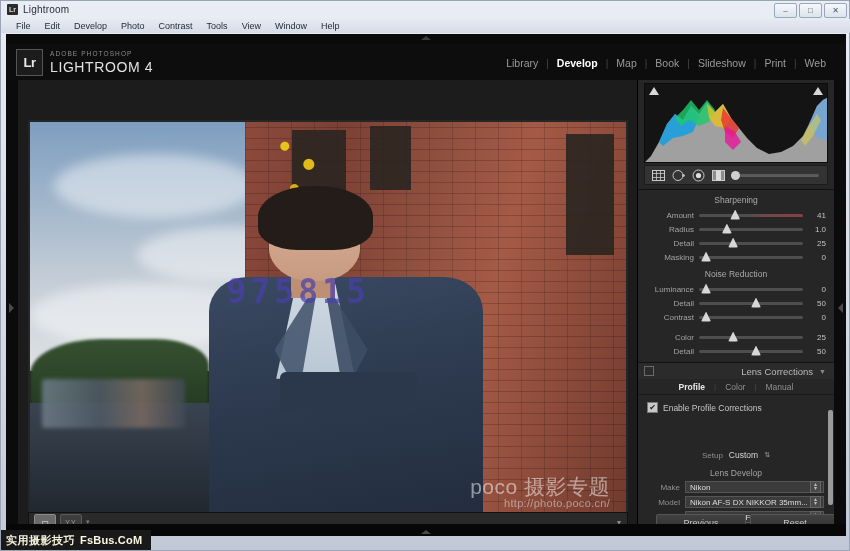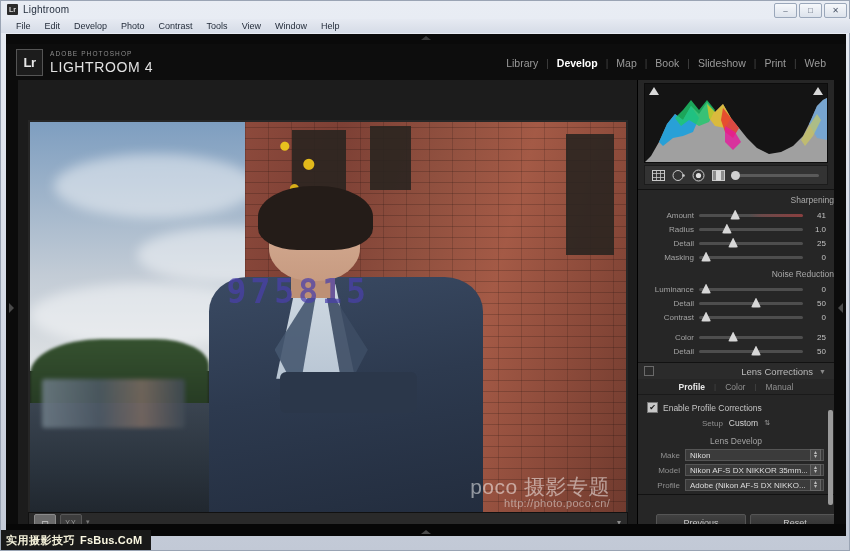--- a/index.html
+++ b/index.html
@@ -260,21 +260,21 @@
 
   .toolstrip{
     margin:2px 6px 4px 6px;height:20px;background:#333;border:1px solid #1c1c1c;
     display:flex;align-items:center;gap:6px;padding-left:6px;box-sizing:border-box;
   }
   .tsic{width:14px;height:13px;display:flex;align-items:center;justify-content:center;color:#c9c9c9;}
   .ts-slider{flex:1;height:3px;background:#5a5a5a;border-radius:2px;margin-right:8px;position:relative;}
   .ts-knob{position:absolute;left:0;top:-3px;width:9px;height:9px;border-radius:50%;background:#cfcfcf;}
 
   .sec-title{
-    text-align:right;font-size:8.5px;color:#a9a9a9;padding:5px 0 3px 0;
+    text-align:center;font-size:8.5px;color:#a9a9a9;padding:5px 0 3px 0;
   }
   .slider-row{
     display:flex;align-items:center;height:14px;padding:0 8px 0 6px;gap:5px;
   }
   .sl-label{width:50px;text-align:right;font-size:8px;color:#a3a3a3;white-space:nowrap;}
   .sl-track{
     flex:1;height:3px;background:#4e4e4e;border-radius:2px;position:relative;
   }
   .sl-track.tinted{background:linear-gradient(90deg,#4e4e4e 0%,#4e4e4e 48%,#6b4a4a 60%,#8a3f3f 100%);}
   .sl-knob{
@@ -293,21 +293,21 @@
   .tab-sep{color:#4a4a4a;font-size:8px;}
 
   .chkrow{display:flex;align-items:center;gap:5px;padding:7px 0 0 9px;}
   .chk{
     width:9px;height:9px;background:#c8c8c8;border:1px solid #777;
     display:flex;align-items:center;justify-content:center;
     font-size:8px;color:#1a1a1a;line-height:1;
   }
   .chk-label{font-size:8.5px;color:#c5c5c5;}
 
-  .setuprow{display:flex;align-items:center;gap:6px;padding:5px 0 0 0;justify-content:center;}
+  .setuprow{display:flex;align-items:center;gap:6px;padding:5px 0 0 0;justify-content:center;margin-top:32px;}
   .setup-lab{font-size:8px;color:#909090;}
   .setup-val{font-size:8.5px;color:#d4d4d4;}
   .setup-arr{font-size:7px;color:#9a9a9a;}
 
   .lp-title{text-align:center;font-size:8.5px;color:#a3a3a3;padding:8px 0 3px 0;}
   .lp-row{display:flex;align-items:center;gap:5px;padding:0 10px 3px 8px;}
   .lp-lab{width:34px;text-align:right;font-size:8px;color:#909090;}
   .lp-field{
     flex:1;height:12px;background:#3b3b3b;border:1px solid #555;
     display:flex;align-items:center;justify-content:space-between;

